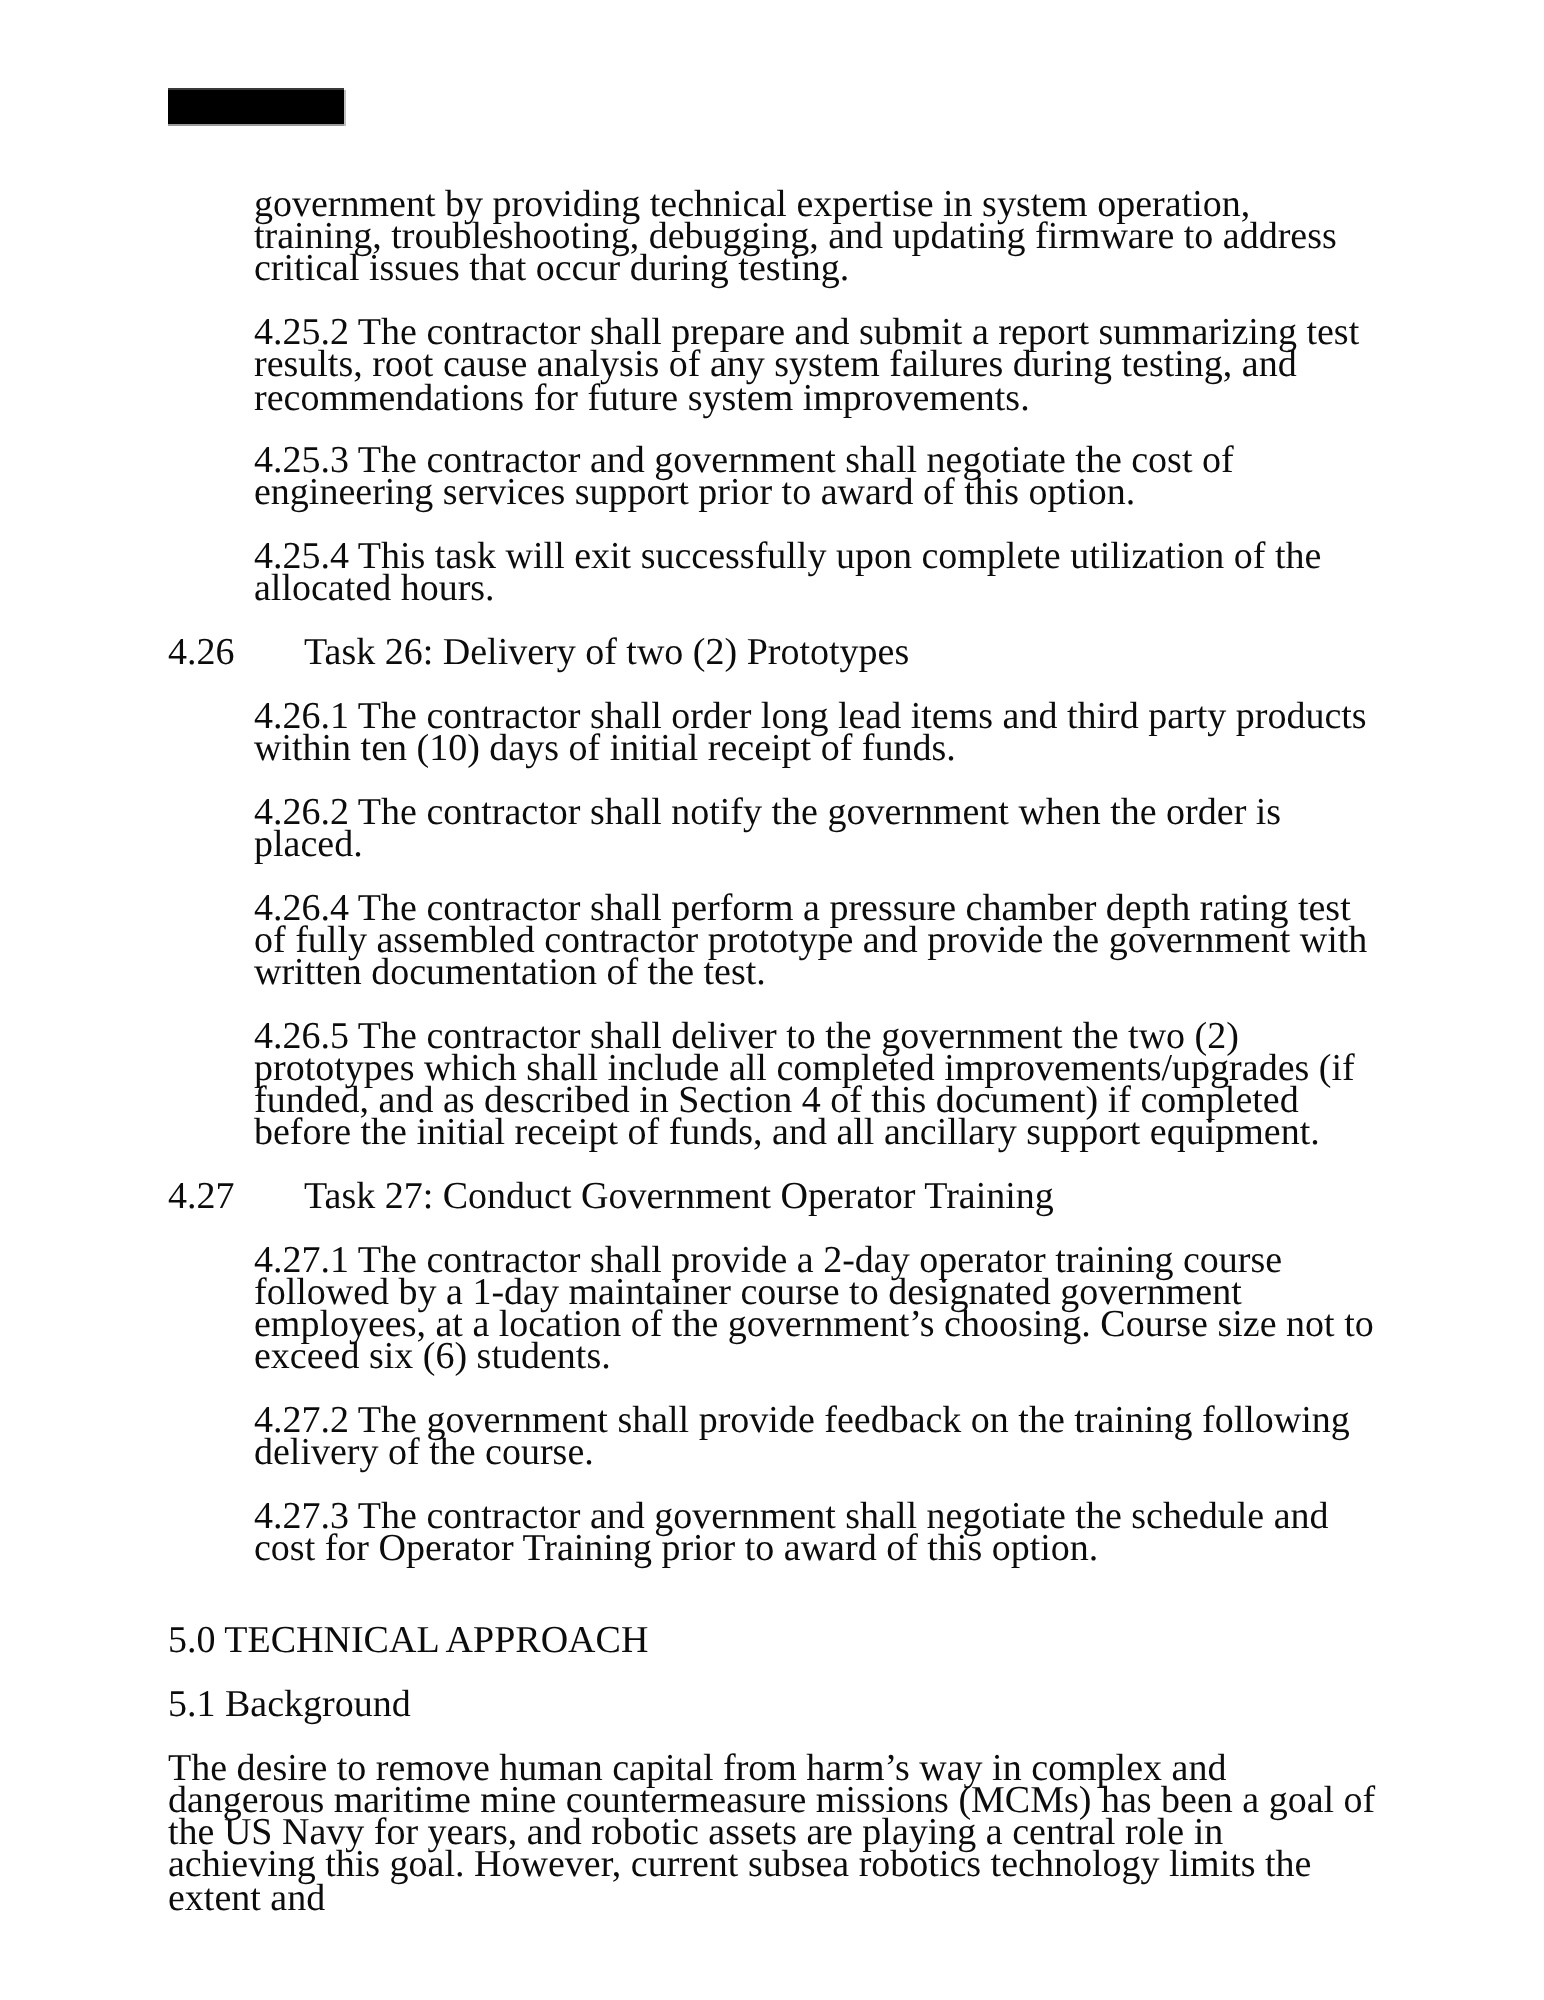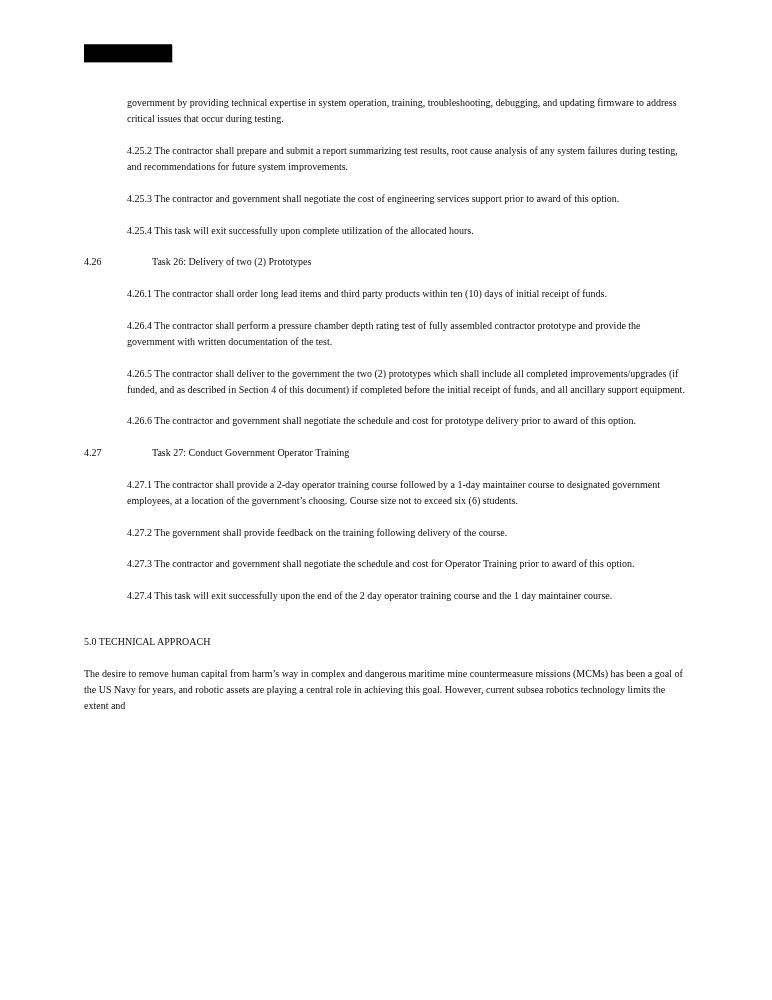--- a/index.html
+++ b/index.html
@@ -7,21 +7,21 @@
     padding: 0;
     background: #ffffff;
   }
   .doc-page {
     position: relative;
     width: 772px;
     height: 1000px;
     background: #ffffff;
     overflow: hidden;
     font-family: "Liberation Serif", "DejaVu Serif", serif;
-    font-size: 10px;
+    font-size: 19px;
     line-height: 16.2px;
     color: #0c0c0c;
   }
   .redaction-bar {
     position: absolute;
     left: 84px;
     top: 44px;
     width: 88px;
     height: 17px;
     background: #000000;
@@ -67,27 +67,27 @@
   <div class="content">
       <p class="para-indent">government by providing technical expertise in system operation, training, troubleshooting, debugging, and updating firmware to address critical issues that occur during testing.</p>
       <p class="para-indent">4.25.2 The contractor shall prepare and submit a report summarizing test results, root cause analysis of any system failures during testing, and recommendations for future system improvements.</p>
       <p class="para-indent">4.25.3 The contractor and government shall negotiate the cost of engineering services support prior to award of this option.</p>
       <p class="para-indent">4.25.4 This task will exit successfully upon complete utilization of the allocated hours.</p>
       <div class="task-heading">
         <span class="task-number">4.26</span>
         <span class="task-title">Task 26: Delivery of two (2) Prototypes</span>
       </div>
       <p class="para-indent">4.26.1 The contractor shall order long lead items and third party products within ten (10) days of initial receipt of funds.</p>
+      <p class="para-indent">4.26.2 The contractor shall notify the government when the order is placed.</p>
       <p class="para-indent">4.26.4 The contractor shall perform a pressure chamber depth rating test of fully assembled contractor prototype and provide the government with written documentation of the test.</p>
       <p class="para-indent">4.26.5 The contractor shall deliver to the government the two (2) prototypes which shall include all completed improvements/upgrades (if funded, and as described in Section 4 of this document) if completed before the initial receipt of funds, and all ancillary support equipment.</p>
-      <p class="para-indent">4.26.6 The contractor and government shall negotiate the schedule and cost for prototype delivery prior to award of this option.</p>
       <div class="task-heading">
         <span class="task-number">4.27</span>
         <span class="task-title">Task 27: Conduct Government Operator Training</span>
       </div>
       <p class="para-indent">4.27.1 The contractor shall provide a 2-day operator training course followed by a 1-day maintainer course to designated government employees, at a location of the government’s choosing. Course size not to exceed six (6) students.</p>
       <p class="para-indent">4.27.2 The government shall provide feedback on the training following delivery of the course.</p>
       <p class="para-indent">4.27.3 The contractor and government shall negotiate the schedule and cost for Operator Training prior to award of this option.</p>
-      <p class="para-indent">4.27.4 This task will exit successfully upon the end of the 2 day operator training course and the 1 day maintainer course.</p>
       <p class="section-heading">5.0 TECHNICAL APPROACH</p>
+      <p class="subsection-heading">5.1 Background</p>
       <p class="body-paragraph">The desire to remove human capital from harm’s way in complex and dangerous maritime mine countermeasure missions (MCMs) has been a goal of the US Navy for years, and robotic assets are playing a central role in achieving this goal. However, current subsea robotics technology limits the extent and</p>
     </div>
 </div>
 
 </body></html>

